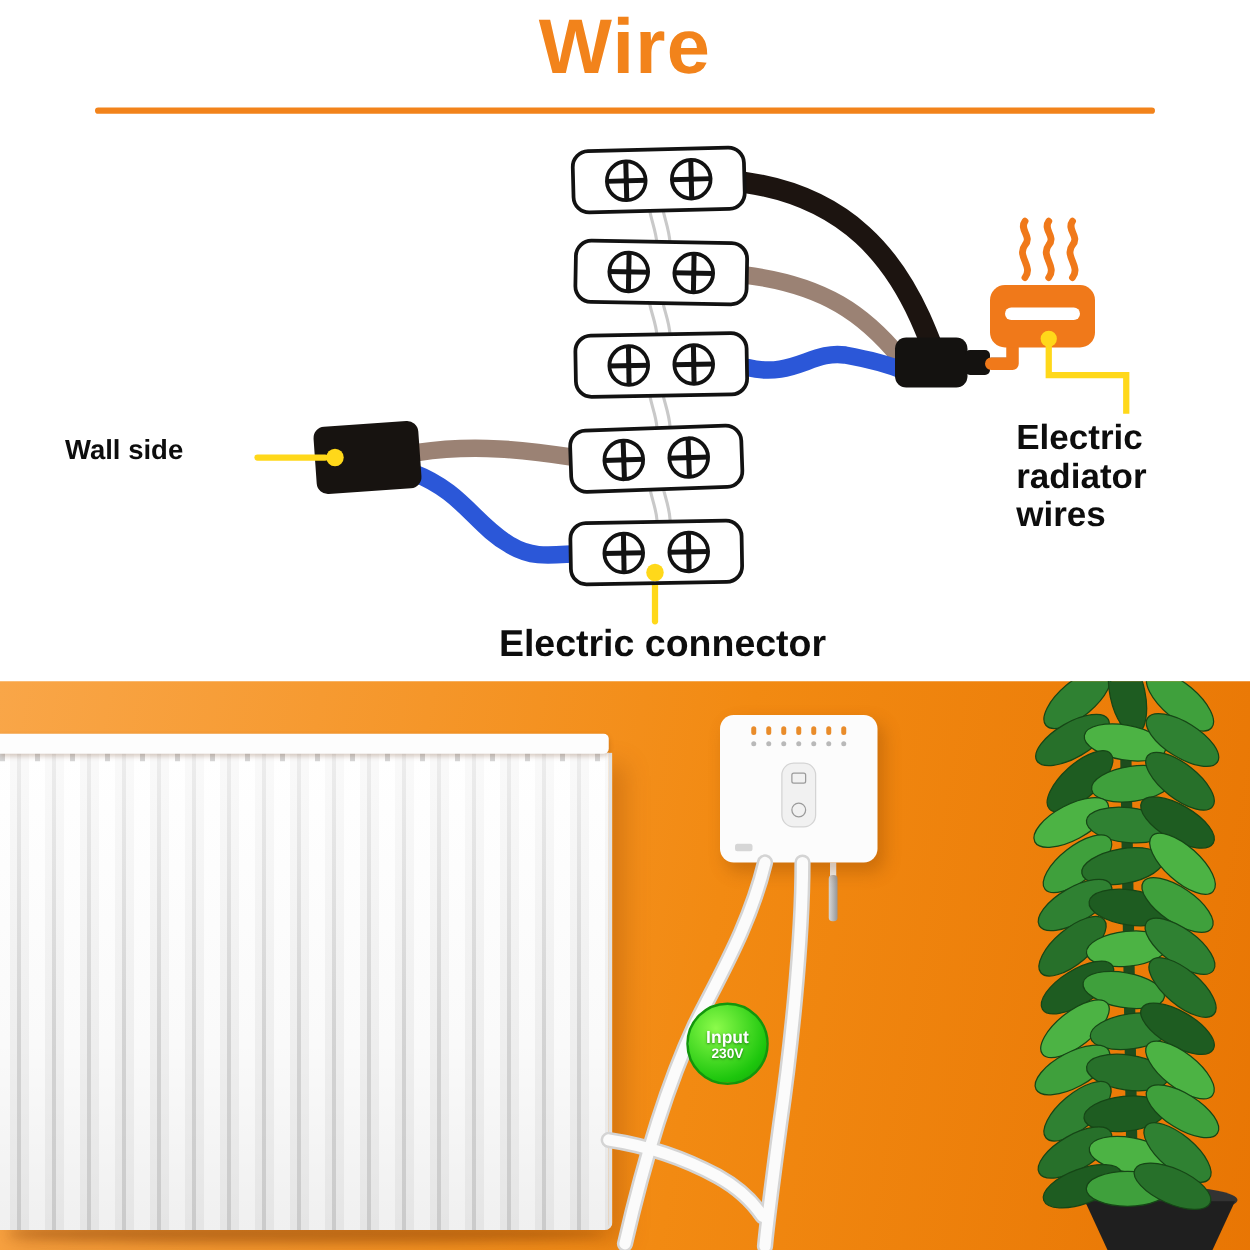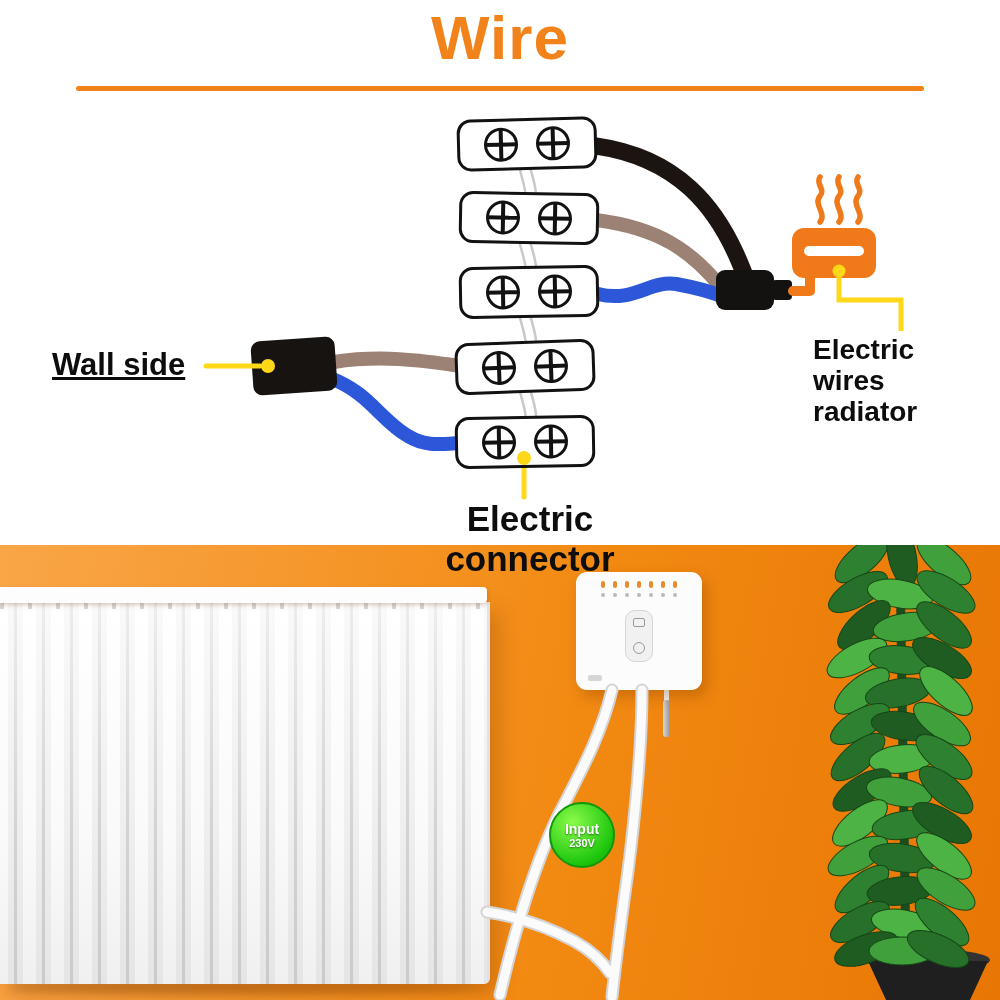--- a/index.html
+++ b/index.html
@@ -17,22 +17,22 @@
   .diagram-svg{position:absolute;left:0;top:0;width:1000px;height:545px;}
   .tblock{
     position:absolute;width:140px;height:52px;box-sizing:border-box;
     border:3.5px solid #121212;border-radius:14px;background:#fff;
     display:flex;align-items:center;justify-content:center;gap:18px;z-index:3;
   }
   .terminal{position:relative;width:34px;height:34px;box-sizing:border-box;border:3.5px solid #121212;border-radius:50%;background:#fff;}
   .terminal::before{content:"";position:absolute;left:50%;top:-2px;bottom:-2px;width:3.5px;margin-left:-1.75px;background:#121212;}
   .terminal::after{content:"";position:absolute;top:50%;left:-2px;right:-2px;height:3.5px;margin-top:-1.75px;background:#121212;}
   .lbl{position:absolute;color:#0d0d0d;font-weight:800;z-index:4;}
-  .lbl-wall{left:52px;top:347px;font-size:31px;text-decoration:underline;}
-  .lbl-connector{left:380px;top:499px;width:300px;text-align:center;font-size:35px;}
+  .lbl-wall{left:52px;top:347px;font-size:22px;}
+  .lbl-connector{left:380px;top:499px;width:300px;text-align:center;font-size:30px;}
   .lbl-radiator{left:813px;top:334px;width:165px;font-size:28px;line-height:31px;}
   .ydot{position:absolute;width:14px;height:14px;border-radius:50%;background:#FFD81A;z-index:6;}
   
   .bottom{
     position:absolute;left:0;top:545px;width:1000px;height:577px;
     background:linear-gradient(100deg,#F9A648 0%,#F28A12 55%,#E87503 100%);
   }
   .rad-cap{
     position:absolute;left:0;top:42px;width:487px;height:16px;background:#fdfdfd;
     border-radius:0 4px 4px 0;box-shadow:0 2px 4px rgba(90,40,0,.25);z-index:2;
@@ -153,22 +153,22 @@
     <div class="tblock" style="left:455px;top:416px;transform:rotate(-1deg);">
       <span class="terminal"></span>
       <span class="terminal"></span>
     </div>
     <div class="ydot" style="left:517px;top:451px;"></div>
 
     <div class="lbl lbl-wall">Wall side</div>
     <div class="lbl lbl-connector">Electric connector</div>
     <div class="lbl lbl-radiator">
       <div>Electric</div>
+      <div>radiator</div>
       <div>wires</div>
-      <div>radiator</div>
     </div>
   </section>
 
   <section class="bottom">
 
     <div class="rad-shadow"></div>
     <div class="rad-cap"></div>
     <div class="rad-body">
       <div class="rad-notches"></div>
     </div>

